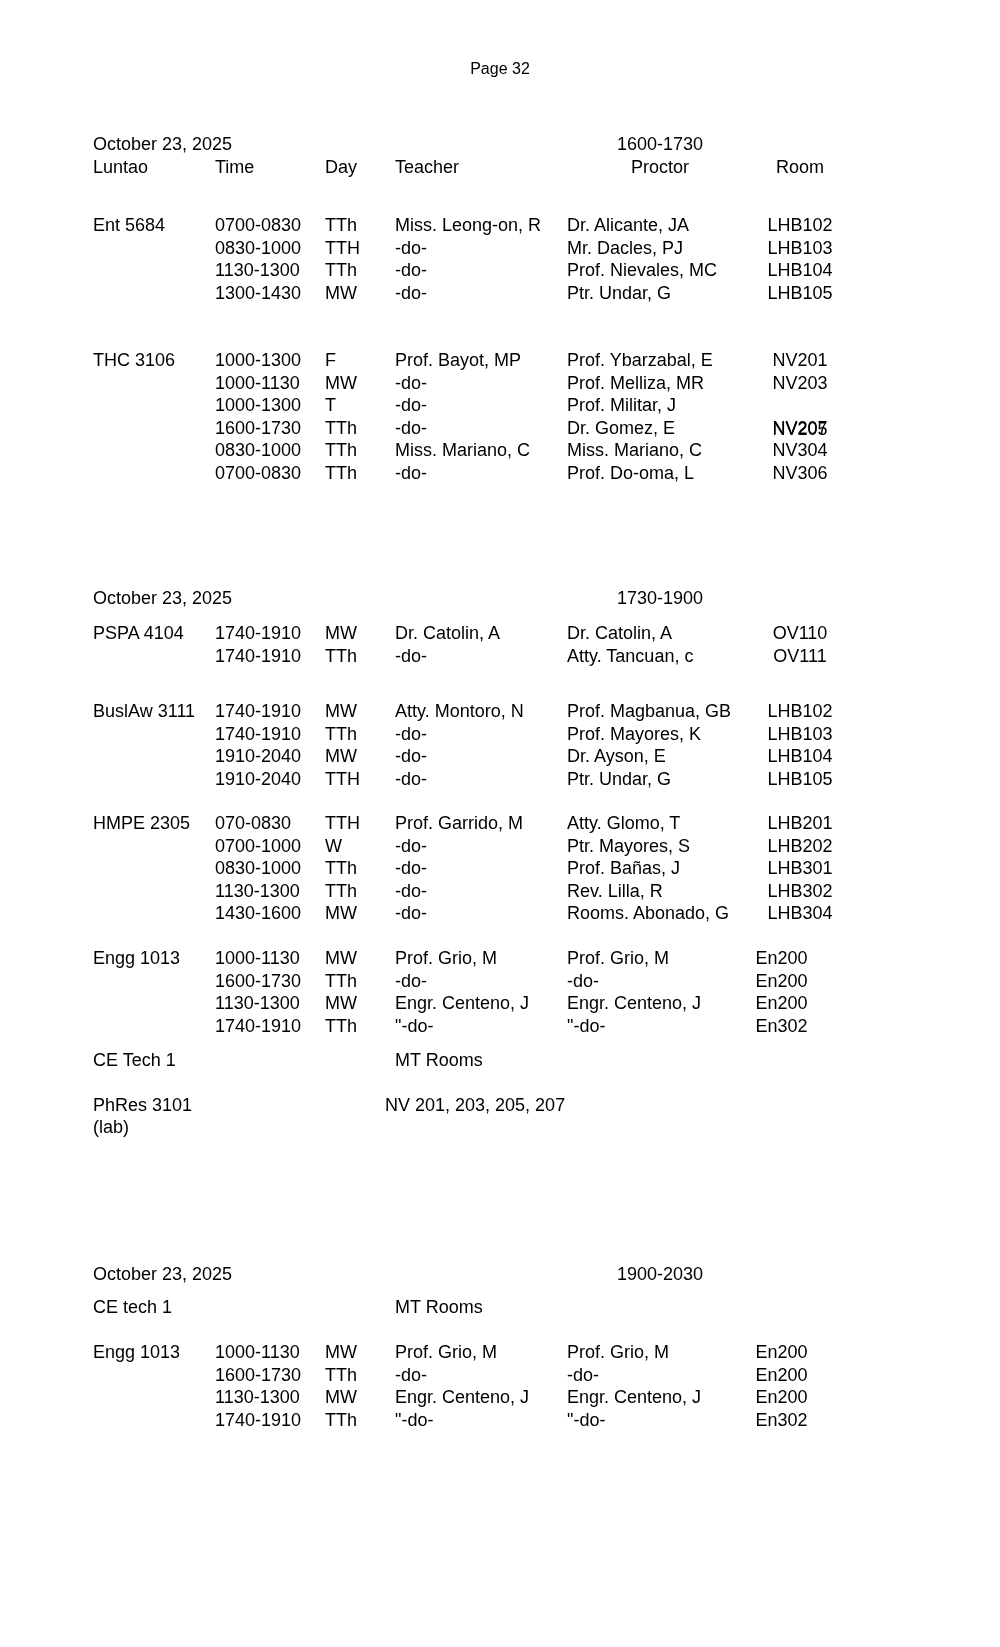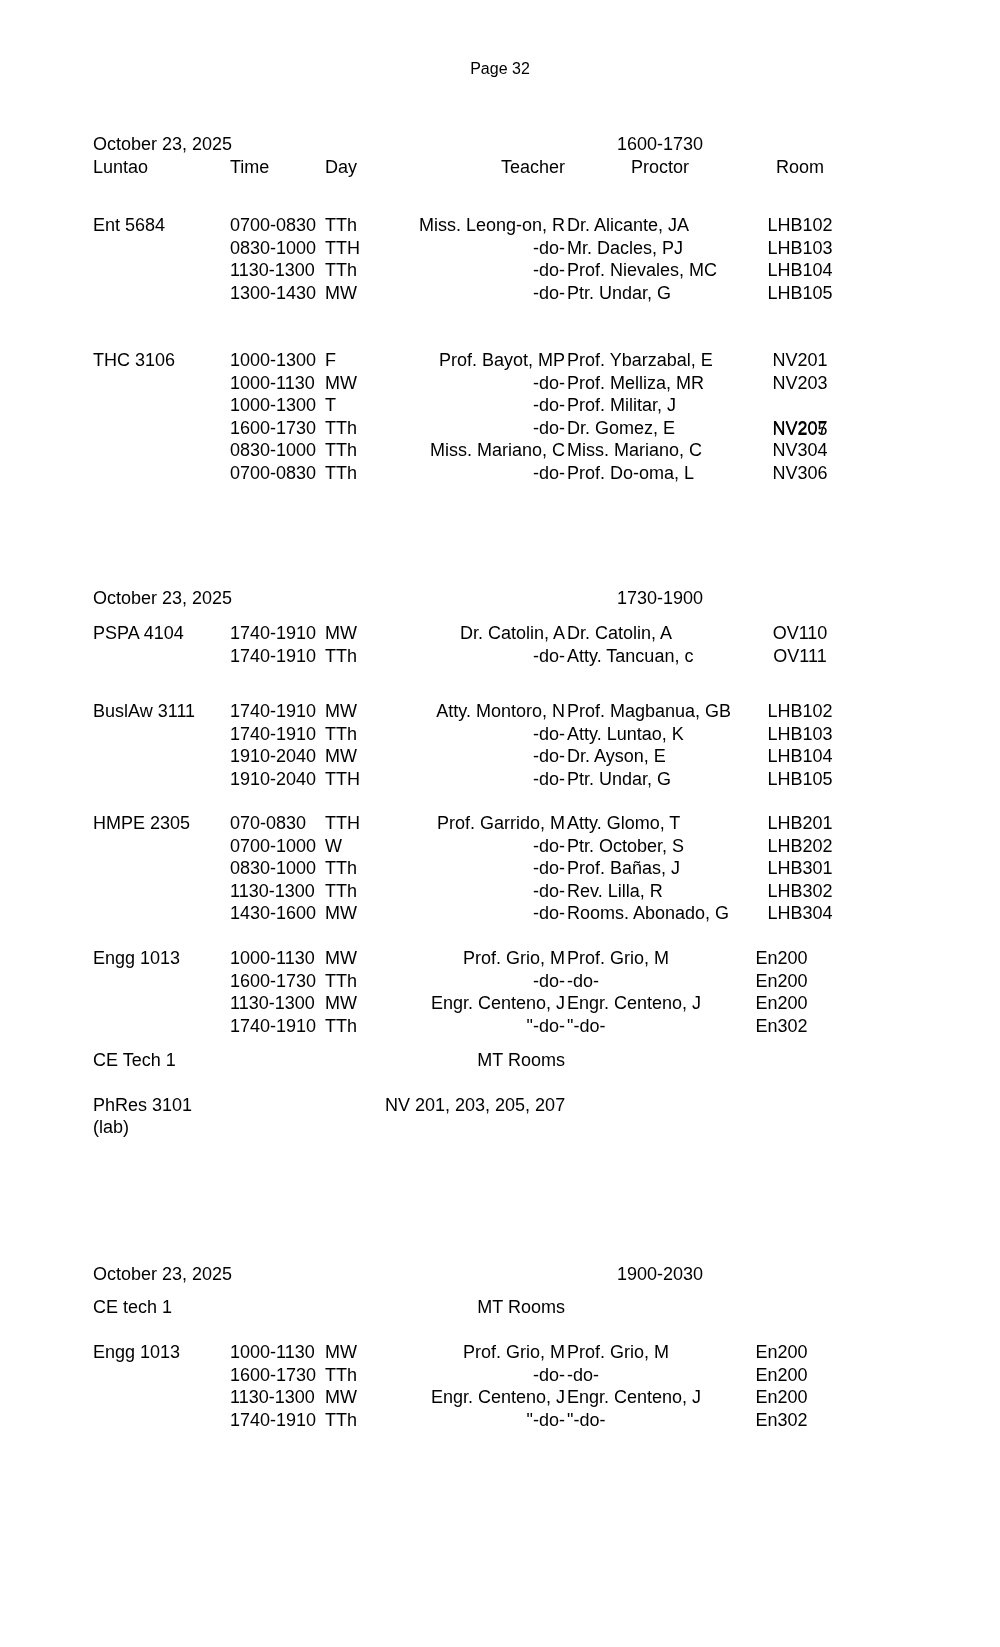--- a/index.html
+++ b/index.html
@@ -1,22 +1,22 @@
 <!DOCTYPE html>
 <html><head>
 <meta charset="utf-8">
 <style>
   html, body { margin: 0; padding: 0; background: #ffffff; }
   body { width: 1000px; height: 1647px; position: relative; font-family: "Liberation Sans", sans-serif; color: #000; font-size: 18px; }
   .abs { position: absolute; white-space: nowrap; line-height: 22px; }
   .bold { font-weight: normal; margin-top: 12px; }
   .c-subj { left: 93px; }
-  .c-time { left: 230px; }
+  .c-time { left: 215px; }
   .c-day { left: 325px; width: 60px; text-align: left; }
-  .c-teach { left: 395px; width: 170px; text-align: right; }
+  .c-teach { left: 395px; width: 170px; text-align: left; }
   .c-proc { left: 567px; }
   .c-room { left: 750px; width: 100px; text-align: center; }
   .c-room-r { left: 730px; width: 103px; text-align: center; }
   .c-slot { left: 600px; width: 120px; text-align: center; }
   .page-num { left: 0; width: 1000px; text-align: center; font-size: 16px; top: 58px; }
 </style>
 </head>
 <body>
 
 <div class="abs page-num">Page 32</div>
@@ -123,21 +123,21 @@
       <div class="abs c-time" style="top: 700px;">1740-1910</div>
       <div class="abs c-day" style="top: 700px;">MW</div>
       <div class="abs c-teach" style="top: 700px;">Atty. Montoro, N</div>
       <div class="abs c-proc" style="top: 700px;">Prof. Magbanua, GB</div>
       <div class="abs c-room" style="top: 700px;">LHB102</div>
     </div>
     <div>
       <div class="abs c-time" style="top: 723px;">1740-1910</div>
       <div class="abs c-day" style="top: 723px;">TTh</div>
       <div class="abs c-teach" style="top: 723px;">-do-</div>
-      <div class="abs c-proc" style="top: 723px;">Atty. Luntao, K</div>
+      <div class="abs c-proc" style="top: 723px;">Prof. Mayores, K</div>
       <div class="abs c-room" style="top: 723px;">LHB103</div>
     </div>
     <div>
       <div class="abs c-time" style="top: 745px;">1910-2040</div>
       <div class="abs c-day" style="top: 745px;">MW</div>
       <div class="abs c-teach" style="top: 745px;">-do-</div>
       <div class="abs c-proc" style="top: 745px;">Dr. Ayson, E</div>
       <div class="abs c-room" style="top: 745px;">LHB104</div>
     </div>
     <div>
@@ -152,21 +152,21 @@
       <div class="abs c-time" style="top: 812px;">070-0830</div>
       <div class="abs c-day" style="top: 812px;">TTH</div>
       <div class="abs c-teach" style="top: 812px;">Prof. Garrido, M</div>
       <div class="abs c-proc" style="top: 812px;">Atty. Glomo, T</div>
       <div class="abs c-room" style="top: 812px;">LHB201</div>
     </div>
     <div>
       <div class="abs c-time" style="top: 835px;">0700-1000</div>
       <div class="abs c-day" style="top: 835px;">W</div>
       <div class="abs c-teach" style="top: 835px;">-do-</div>
-      <div class="abs c-proc" style="top: 835px;">Ptr. October, S</div>
+      <div class="abs c-proc" style="top: 835px;">Ptr. Mayores, S</div>
       <div class="abs c-room" style="top: 835px;">LHB202</div>
     </div>
     <div>
       <div class="abs c-time" style="top: 857px;">0830-1000</div>
       <div class="abs c-day" style="top: 857px;">TTh</div>
       <div class="abs c-teach" style="top: 857px;">-do-</div>
       <div class="abs c-proc" style="top: 857px;">Prof. Bañas, J</div>
       <div class="abs c-room" style="top: 857px;">LHB301</div>
     </div>
     <div>

